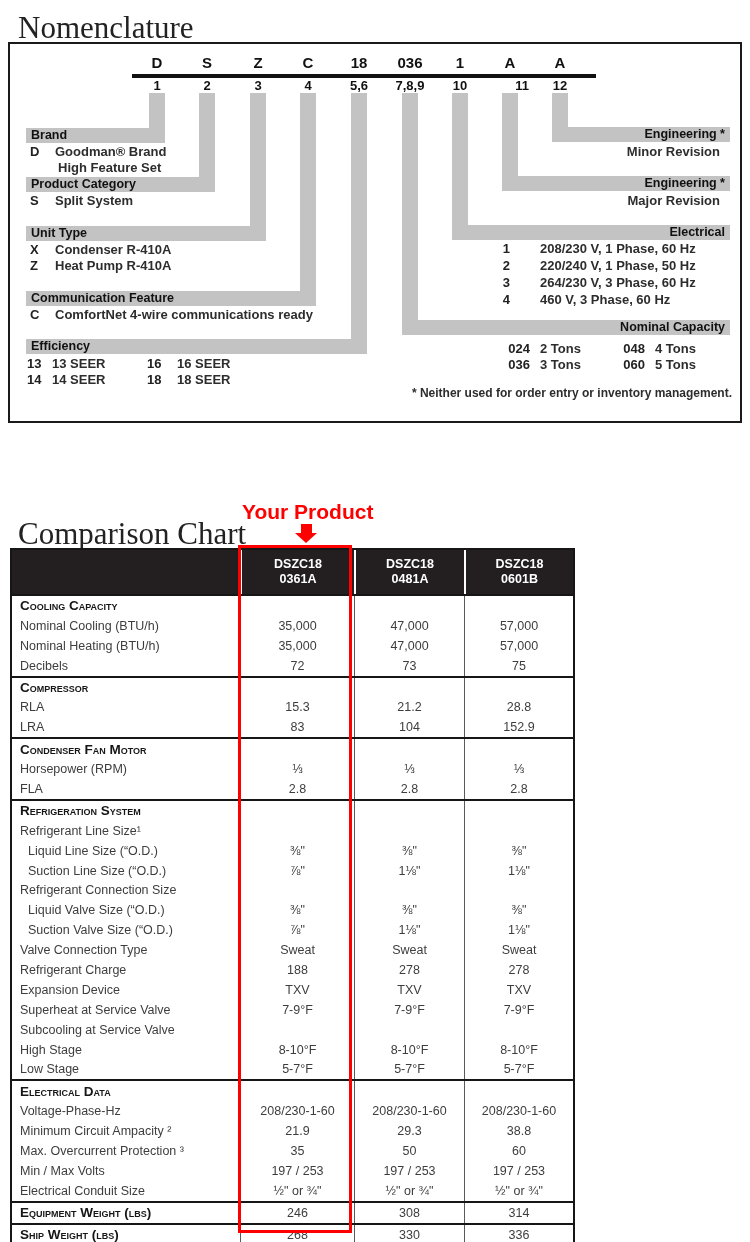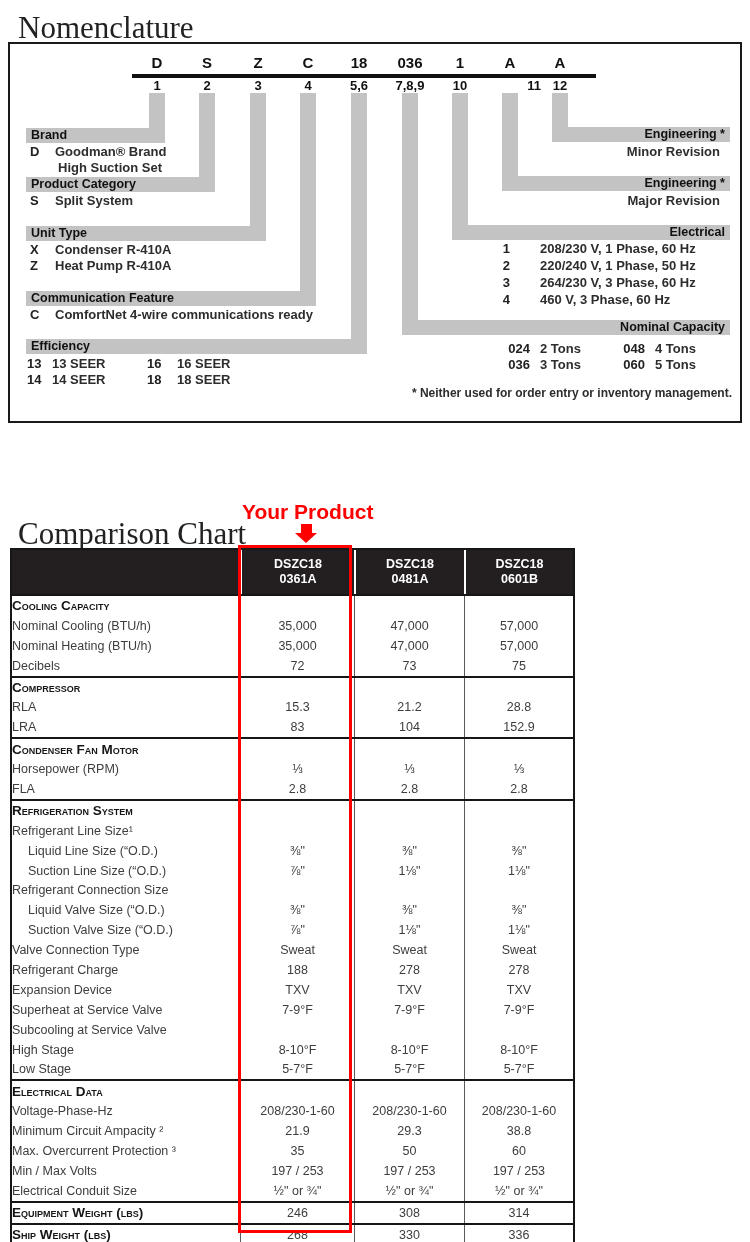--- a/index.html
+++ b/index.html
@@ -34,21 +34,21 @@
         box-sizing:border-box;background:#fff;}
   .thead{display:flex;height:44px;}
   .th{background:#231f20;color:#fff;font-weight:700;font-size:12.5px;line-height:15px;
         display:flex;flex-direction:column;align-items:center;justify-content:center;box-sizing:border-box;}
   .th.lblh{width:228px;}
   .th.c1{width:114px;border-left:2px solid #fff;}
   .th.c2{width:110px;border-left:2px solid #fff;}
   .th.c3{width:109px;border-left:2px solid #fff;}
   .trow{display:flex;height:19.9px;align-items:stretch;}
   .trow.sec,.trow.boldrow{border-top:2px solid #161616;}
-  .lblc{width:228px;box-sizing:border-box;font-size:12.5px;color:#3d3d3d;
+  .lblc{width:228px;padding-left:8px;box-sizing:border-box;font-size:12.5px;color:#3d3d3d;
         display:flex;align-items:center;white-space:nowrap;}
   .lblc.ind{padding-left:16px;}
   .sec .lblc,.boldrow .lblc{font-variant:small-caps;font-weight:700;color:#161616;font-size:13.5px;}
   .valc{width:114px;border-left:1px solid #5a5a5a;box-sizing:border-box;font-size:12.5px;color:#3d3d3d;
         display:flex;align-items:center;justify-content:center;white-space:nowrap;}
   .valc.c2{width:110px;}
   .valc.c3{width:109px;}
   .red-box{position:absolute;left:238px;top:545px;width:114px;height:688px;
         border:3px solid #fe0000;box-sizing:border-box;z-index:6;pointer-events:none;}
 </style>
@@ -72,21 +72,21 @@
     <div class="code" style="left:522px">A</div>
     <div class="nom-line"></div>
 
     <div class="digit" style="left:119px">1</div>
     <div class="digit" style="left:169px">2</div>
     <div class="digit" style="left:220px">3</div>
     <div class="digit" style="left:270px">4</div>
     <div class="digit" style="left:321px">5,6</div>
     <div class="digit" style="left:372px">7,8,9</div>
     <div class="digit" style="left:422px">10</div>
-    <div class="digit" style="left:496px">11</div>
+    <div class="digit" style="left:484px">11</div>
     <div class="digit" style="left:522px">12</div>
 
     <div class="bar" style="left:139px;height:50px"></div>
     <div class="bar" style="left:189px;height:99px"></div>
     <div class="bar" style="left:240px;height:148px"></div>
     <div class="bar" style="left:290px;height:213px"></div>
     <div class="bar" style="left:341px;height:261px"></div>
     <div class="bar" style="left:392px;height:242px"></div>
     <div class="bar" style="left:442px;height:147px"></div>
     <div class="bar" style="left:492px;height:98px"></div>
@@ -98,21 +98,21 @@
     <div class="band band-left" style="left:16px;top:247px;width:290px"><span>Communication Feature</span></div>
     <div class="band band-left" style="left:16px;top:295px;width:341px"><span>Efficiency</span></div>
 
     <div class="band band-right" style="left:542px;top:83px;width:178px"><span>Engineering *</span></div>
     <div class="band band-right" style="left:492px;top:132px;width:228px"><span>Engineering *</span></div>
     <div class="band band-right" style="left:442px;top:181px;width:278px"><span>Electrical</span></div>
     <div class="band band-right" style="left:392px;top:276px;width:328px"><span>Nominal Capacity</span></div>
 
     <span class="itm code-col" style="left:20px;top:100px">D</span>
     <span class="itm" style="left:45px;top:100px">Goodman® Brand</span>
-    <span class="itm" style="left:48px;top:116px">High Suction Set</span>
+    <span class="itm" style="left:48px;top:116px">High Feature Set</span>
 
     <span class="itm code-col" style="left:20px;top:149px">S</span>
     <span class="itm" style="left:45px;top:149px">Split System</span>
 
     <span class="itm code-col" style="left:20px;top:198px">X</span>
     <span class="itm" style="left:45px;top:198px">Condenser R-410A</span>
     <span class="itm code-col" style="left:20px;top:214px">Z</span>
     <span class="itm" style="left:45px;top:214px">Heat Pump R-410A</span>
 
     <span class="itm code-col" style="left:20px;top:263px">C</span>

